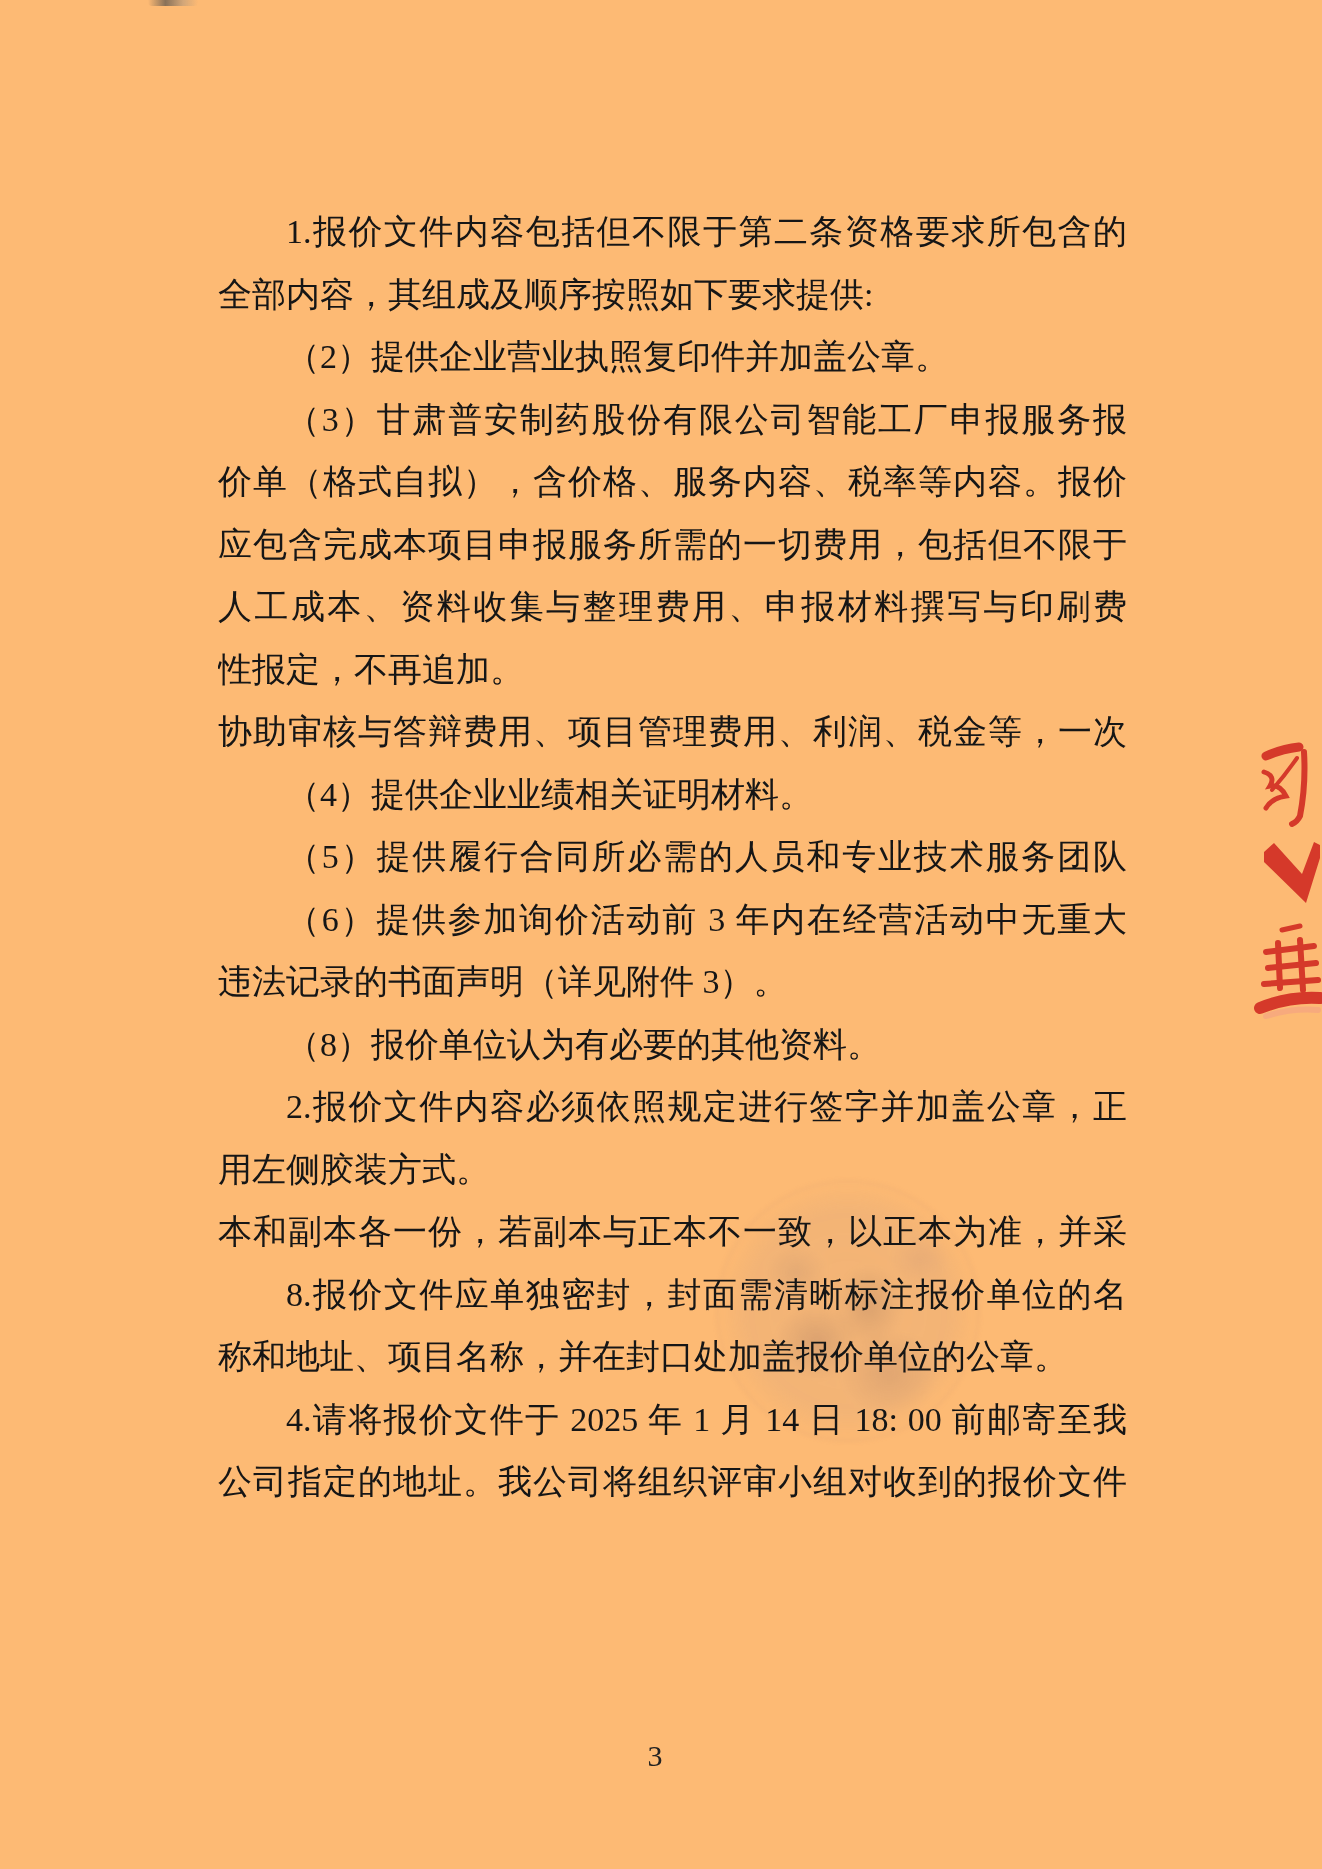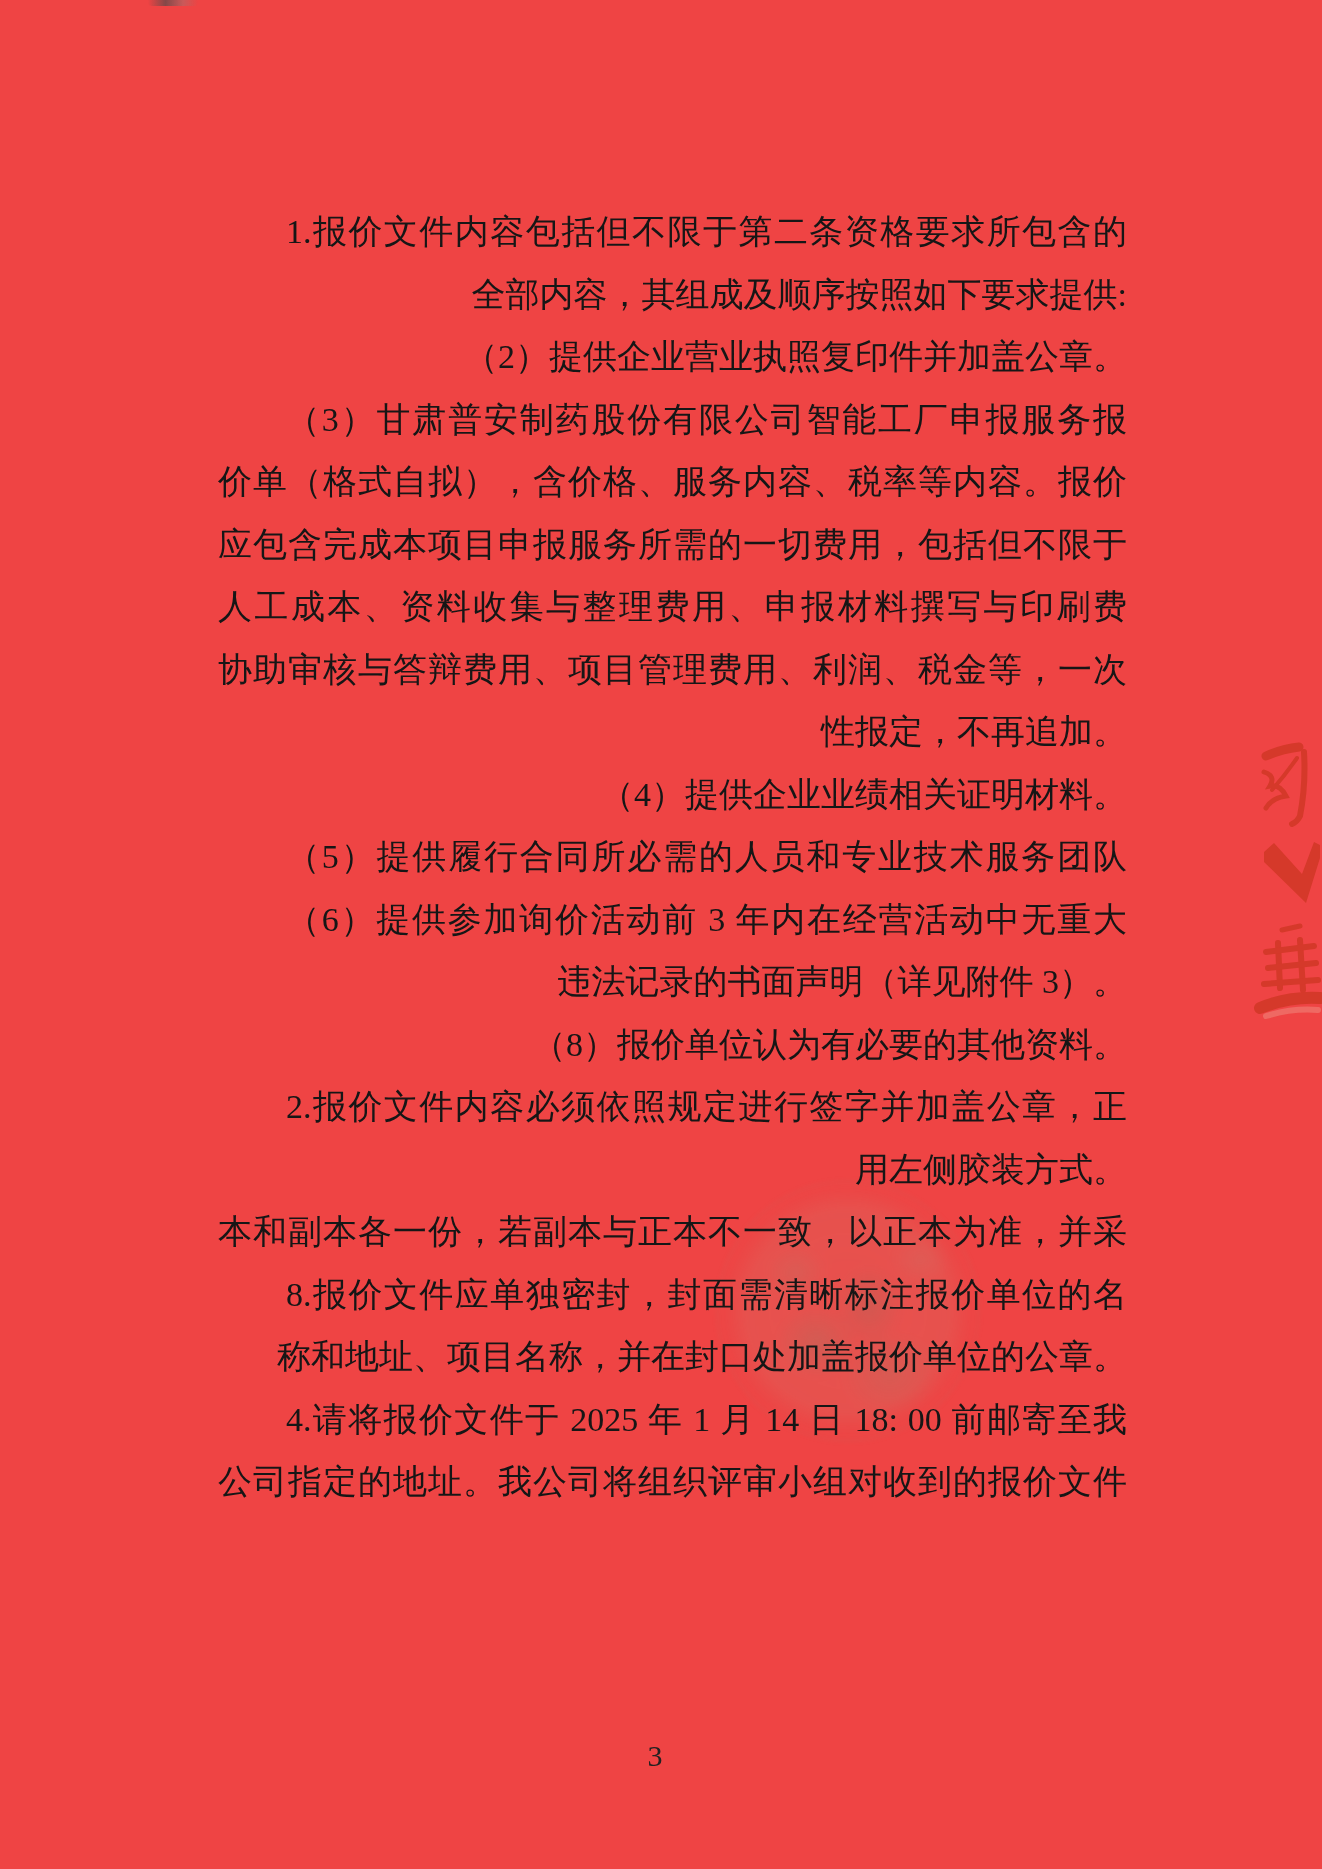--- a/index.html
+++ b/index.html
@@ -1,20 +1,20 @@
 <!DOCTYPE html>
 <html><head>
 <meta charset="utf-8">
 <style>
   html,body{margin:0;padding:0;background:#e8e8e8;}
   .page{
     position:relative;
     width:1322px;height:1869px;
     margin:0 auto;
-    background:#ef4444;
+    background:#fdba74;
     overflow:hidden;
     font-family:"Liberation Serif","DejaVu Serif",serif;
     color:#161616;
   }
   
   .smudge{
     position:absolute;left:148px;top:0;width:50px;height:6px;
     background:linear-gradient(90deg,rgba(90,90,90,0) 0%,rgba(75,75,75,.65) 35%,rgba(130,130,130,.35) 70%,rgba(130,130,130,0) 100%);
     border-radius:0 0 4px 4px;
     filter:blur(.6px);
@@ -35,21 +35,21 @@
     z-index:0;
   }
   .doc-body{
     position:absolute;left:218px;top:201px;width:909px;
     font-size:34px;line-height:62.5px;
     z-index:1;
   }
   .line{
     height:62.5px;overflow:hidden;
     white-space:pre-wrap;
-    text-align:right;
+    text-align:left;
   }
   .line.full{
     text-align:justify;
     text-align-last:justify;
     text-justify:inter-character;
   }
   .line.ind{text-indent:68px;}
   .bold{font-weight:normal;}
   .edge-stamp{
     position:absolute;left:1252px;top:740px;width:70px;height:280px;
@@ -71,22 +71,22 @@
   <div class="seal-faded"></div>
 
   <div class="doc-body">
       <div class="line ind full"><span>1.报价文件内容包括但不限于第二条资格要求所包含的</span></div>
       <div class="line"><span>全部内容，其组成及顺序按照如下要求提供:</span></div>
       <div class="line ind"><span>（2）提供企业营业执照复印件并加盖公章。</span></div>
       <div class="line ind full"><span>（3）甘肃普安制药股份有限公司智能工厂申报服务报</span></div>
       <div class="line full"><span>价单（</span><span class="bold">格式自拟</span><span>），含价格、服务内容、税率等内容。报价</span></div>
       <div class="line full"><span>应包含完成本项目申报服务所需的一切费用，包括但不限于</span></div>
       <div class="line full"><span>人工成本、资料收集与整理费用、申报材料撰写与印刷费用、</span></div>
+      <div class="line"><span>性报定，不再追加。</span></div>
       <div class="line full"><span>协助审核与答辩费用、项目管理费用、利润、税金等，一次</span></div>
-      <div class="line"><span>性报定，不再追加。</span></div>
       <div class="line ind"><span>（4）提供企业业绩相关证明材料。</span></div>
       <div class="line ind full"><span>（5）提供履行合同所必需的人员和专业技术服务团队</span></div>
       <div class="line ind full"><span>（6）提供参加询价活动前 3 年内在经营活动中无重大</span></div>
       <div class="line"><span>违法记录的书面声明（详见附件 3）。</span></div>
       <div class="line ind"><span>（8）报价单位认为有必要的其他资料。</span></div>
       <div class="line ind full"><span>2.报价文件内容必须依照规定进行签字并加盖公章，正</span></div>
       <div class="line"><span>用左侧胶装方式。</span></div>
       <div class="line full"><span>本和副本各一份，若副本与正本不一致，以正本为准，并采</span></div>
       <div class="line ind full"><span>8.报价文件应单独密封，封面需清晰标注报价单位的名</span></div>
       <div class="line"><span>称和地址、项目名称，并在封口处加盖报价单位的公章。</span></div>

